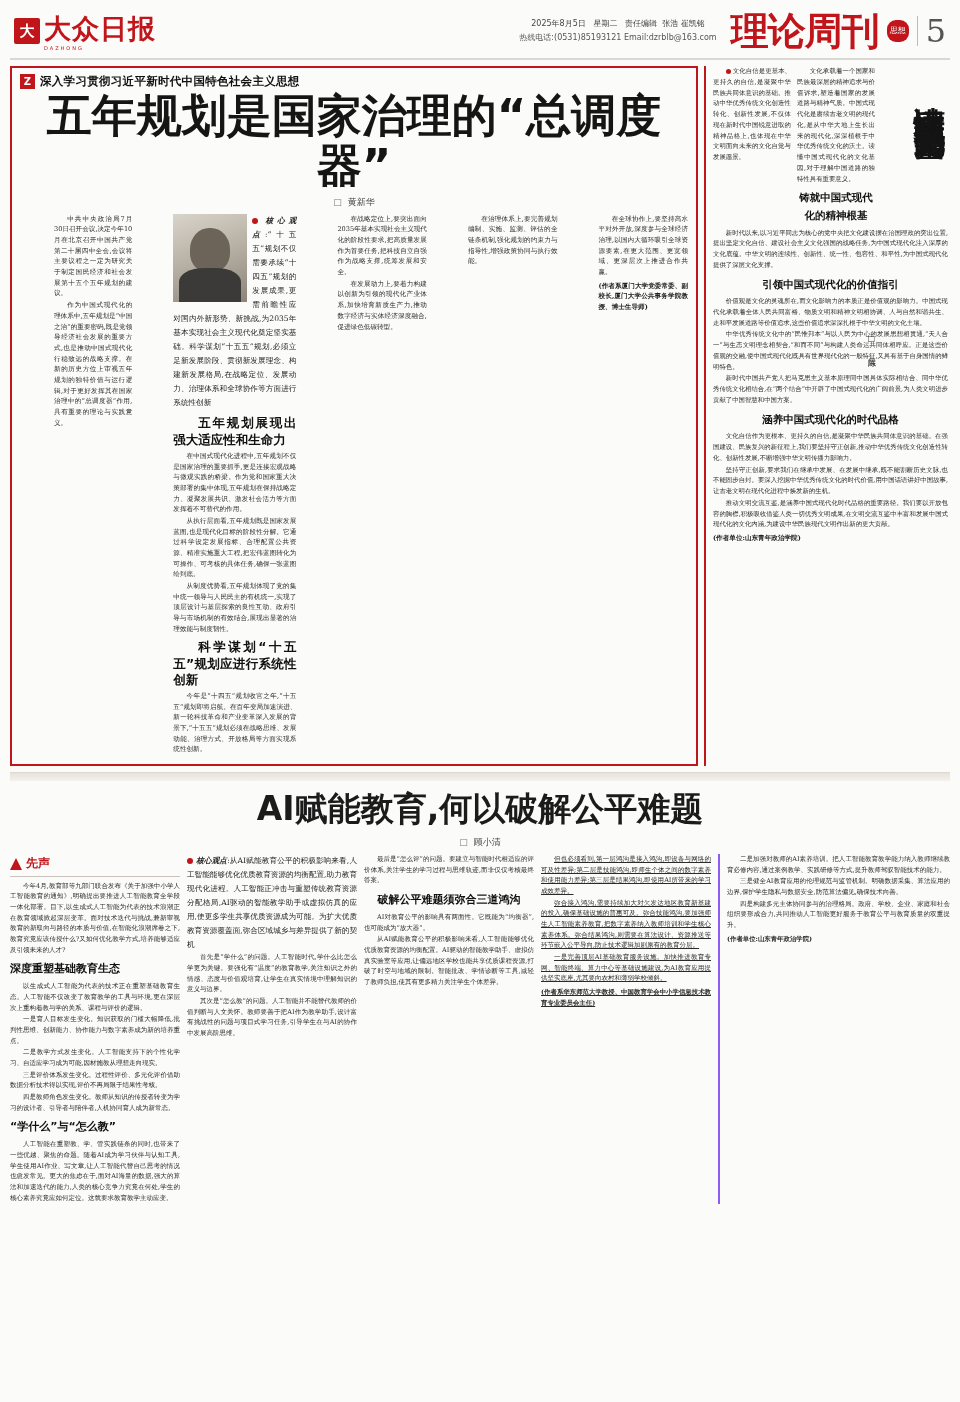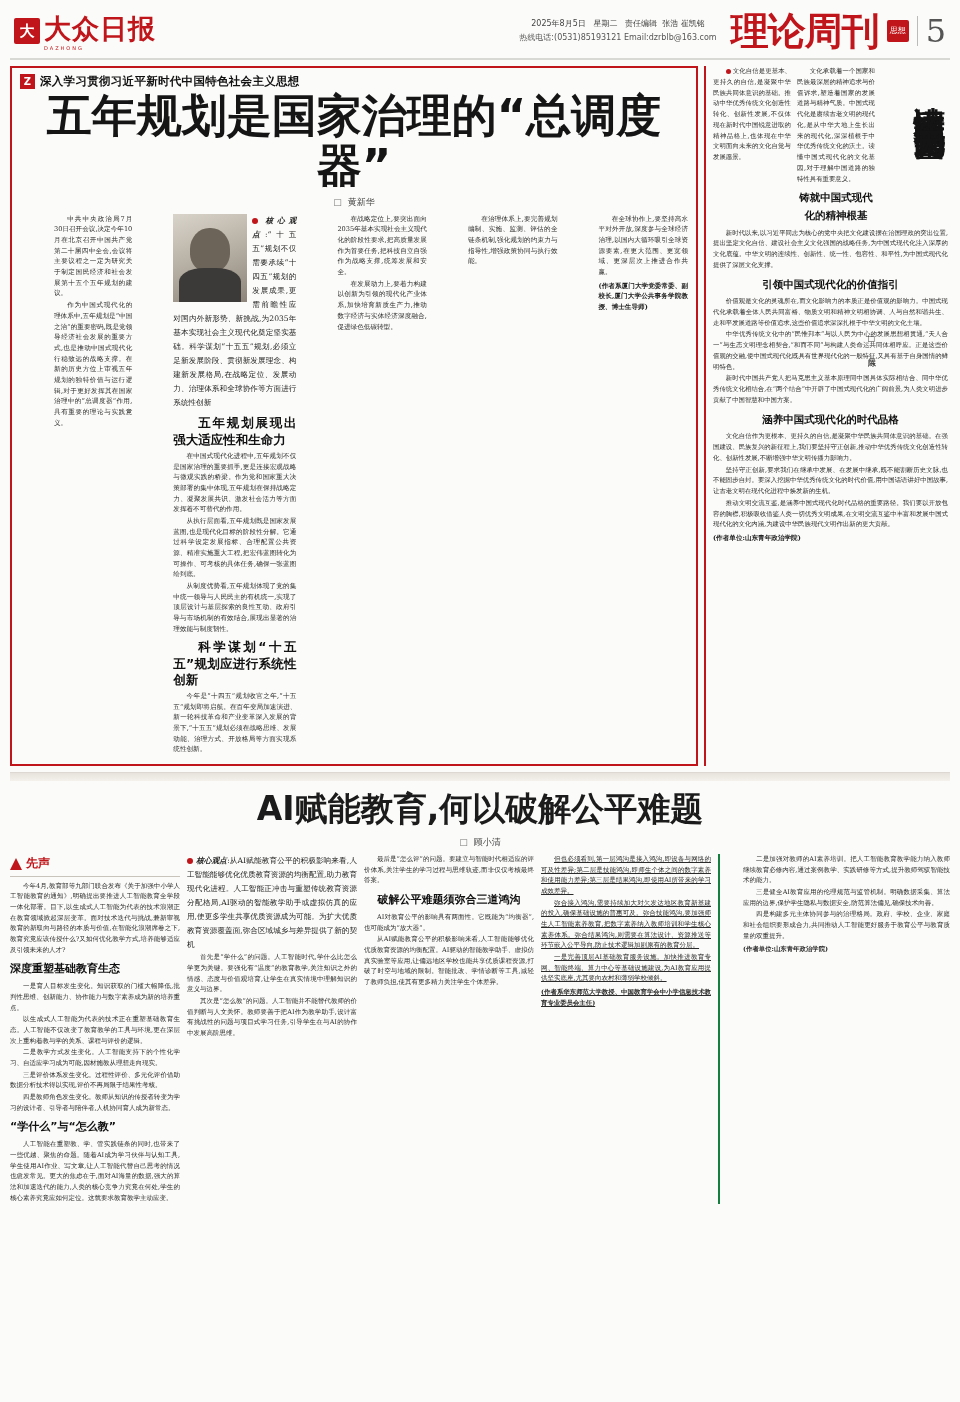--- a/index.html
+++ b/index.html
@@ -28,21 +28,21 @@
   .mast-info { text-align:center; font-size:8px; line-height:1.7; color:#444; padding-right:14px;}
   .mast-info .row2 { color:#555; }
   .brand-block { display:flex; align-items:center; gap:8px; }
   .brand-title {
     font-size:38px; font-weight:bold; color:#c0151a; letter-spacing:-1px;
     font-family:"DejaVu Serif","Liberation Serif",serif;
   }
   .brand-badge {
     width:22px; height:22px; background:#c0151a; color:#fff; font-size:8px;
     display:flex; flex-direction:column; align-items:center; justify-content:center;
-    line-height:1; border-radius:2px;
+    line-height:1; border-radius:9px;
   }
   .brand-divider { width:1px; height:30px; background:#bbb; }
   .page-no { font-size:32px; color:#555; font-family:"DejaVu Serif","Liberation Serif",serif;}
   .mast-rule { height:2px; background:#d8d8d4; margin:2px 10px 0 10px;}
 
   
   .page { display:flex; padding:6px 10px 0 10px; gap:6px; }
   .left-zone { width:688px; }
   .right-zone { width:244px; border-left:2px solid #c0151a; padding-left:7px; position:relative;}
 
@@ -133,21 +133,21 @@
     margin:6px 0 4px 0; font-family:"DejaVu Sans","Liberation Sans",sans-serif;
   }
   .ai-body { display:flex; gap:7px; margin-top:4px; }
   .acol { font-size:6.5px; line-height:1.64; text-align:justify; color:#2b2b2b;
           font-family:"DejaVu Serif","Liberation Serif",serif; }
   .acol p { text-indent:2em; margin-bottom:1px; }
   .acol.a1 { width:170px; }
   .acol.a2 { width:170px; }
   .acol.a3 { width:170px; }
   .acol.a4 { width:170px;text-decoration:underline; }
-  .acol.a5 { width:232px; border-left:2px solid #15803d; padding-left:23px;}
+  .acol.a5 { width:232px; border-left:2px solid #8b5cf6; padding-left:7px;}
   .xiansheng { display:flex; align-items:center; gap:4px; color:#c0151a;
                font-weight:bold; font-size:12px; margin-bottom:2px;}
   .xs-mark { width:12px; height:12px; background:#c0151a;
              clip-path:polygon(50% 0,100% 100%,0 100%); }
   .xs-rule { border-bottom:1px solid #c8c4bc; margin-bottom:4px; }
   .asub {
     font-size:11px; font-weight:bold; color:#111; margin:5px 0 3px 0;
     font-family:"DejaVu Sans","Liberation Sans",sans-serif;
   }
   .asub.center { text-align:center; }
@@ -284,22 +284,22 @@
   <div class="ai-body">
 
     <div class="acol a1">
       <div class="xiansheng">
         <span class="xs-mark"></span>
         <span>先声</span>
       </div>
       <div class="xs-rule"></div>
       <p>今年4月,教育部等九部门联合发布《关于加强中小学人工智能教育的通知》,明确提出要推进人工智能教育全学段一体化部署。目下,以生成式人工智能为代表的技术浪潮正在教育领域掀起深层变革。面对技术迭代与挑战,兼新审视教育的新取向与路径的本质与价值,在智能化浪潮席卷之下,教育究竟应该传授什么?又如何优化教学方式,培养能够适应及引领未来的人才?</p>
       <div class="asub">深度重塑基础教育生态</div>
+      <p>以生成式人工智能为代表的技术正在重塑基础教育生态。人工智能不仅改变了教育教学的工具与环境,更在深层次上重构着教与学的关系、课程与评价的逻辑。</p>
       <p>一是育人目标发生变化。知识获取的门槛大幅降低,批判性思维、创新能力、协作能力与数字素养成为新的培养重点。</p>
-      <p>以生成式人工智能为代表的技术正在重塑基础教育生态。人工智能不仅改变了教育教学的工具与环境,更在深层次上重构着教与学的关系、课程与评价的逻辑。</p>
       <p>二是教学方式发生变化。人工智能支持下的个性化学习、自适应学习成为可能,因材施教从理想走向现实。</p>
       <p>三是评价体系发生变化。过程性评价、多元化评价借助数据分析技术得以实现,评价不再局限于结果性考核。</p>
       <p>四是教师角色发生变化。教师从知识的传授者转变为学习的设计者、引导者与陪伴者,人机协同育人成为新常态。</p>
       <div class="asub">“学什么”与“怎么教”</div>
       <p>人工智能在重塑教、学、管实践链条的同时,也带来了一些优越、聚焦的命题。随着AI成为学习伙伴与认知工具,学生使用AI作业、写文章,让人工智能代替自己思考的情况也愈发常见。更大的焦虑在于,面对AI海量的数据,强大的算法和加速迭代的能力,人类的核心竞争力究竟在何处,学生的核心素养究竟应如何定位。这就要求教育教学主动应变。</p>
     </div>
 
     <div class="acol a2">
       <div class="core-box">
         <span class="core-dot"></span><span class="core-label">核心观点</span><span>:从AI赋能教育公平的积极影响来看,人工智能能够优化优质教育资源的均衡配置,助力教育现代化进程。人工智能正冲击与重塑传统教育资源分配格局,AI驱动的智能教学助手或虚拟仿真的应用,使更多学生共享优质资源成为可能。为扩大优质教育资源覆盖面,弥合区域城乡与差异提供了新的契机</span>

